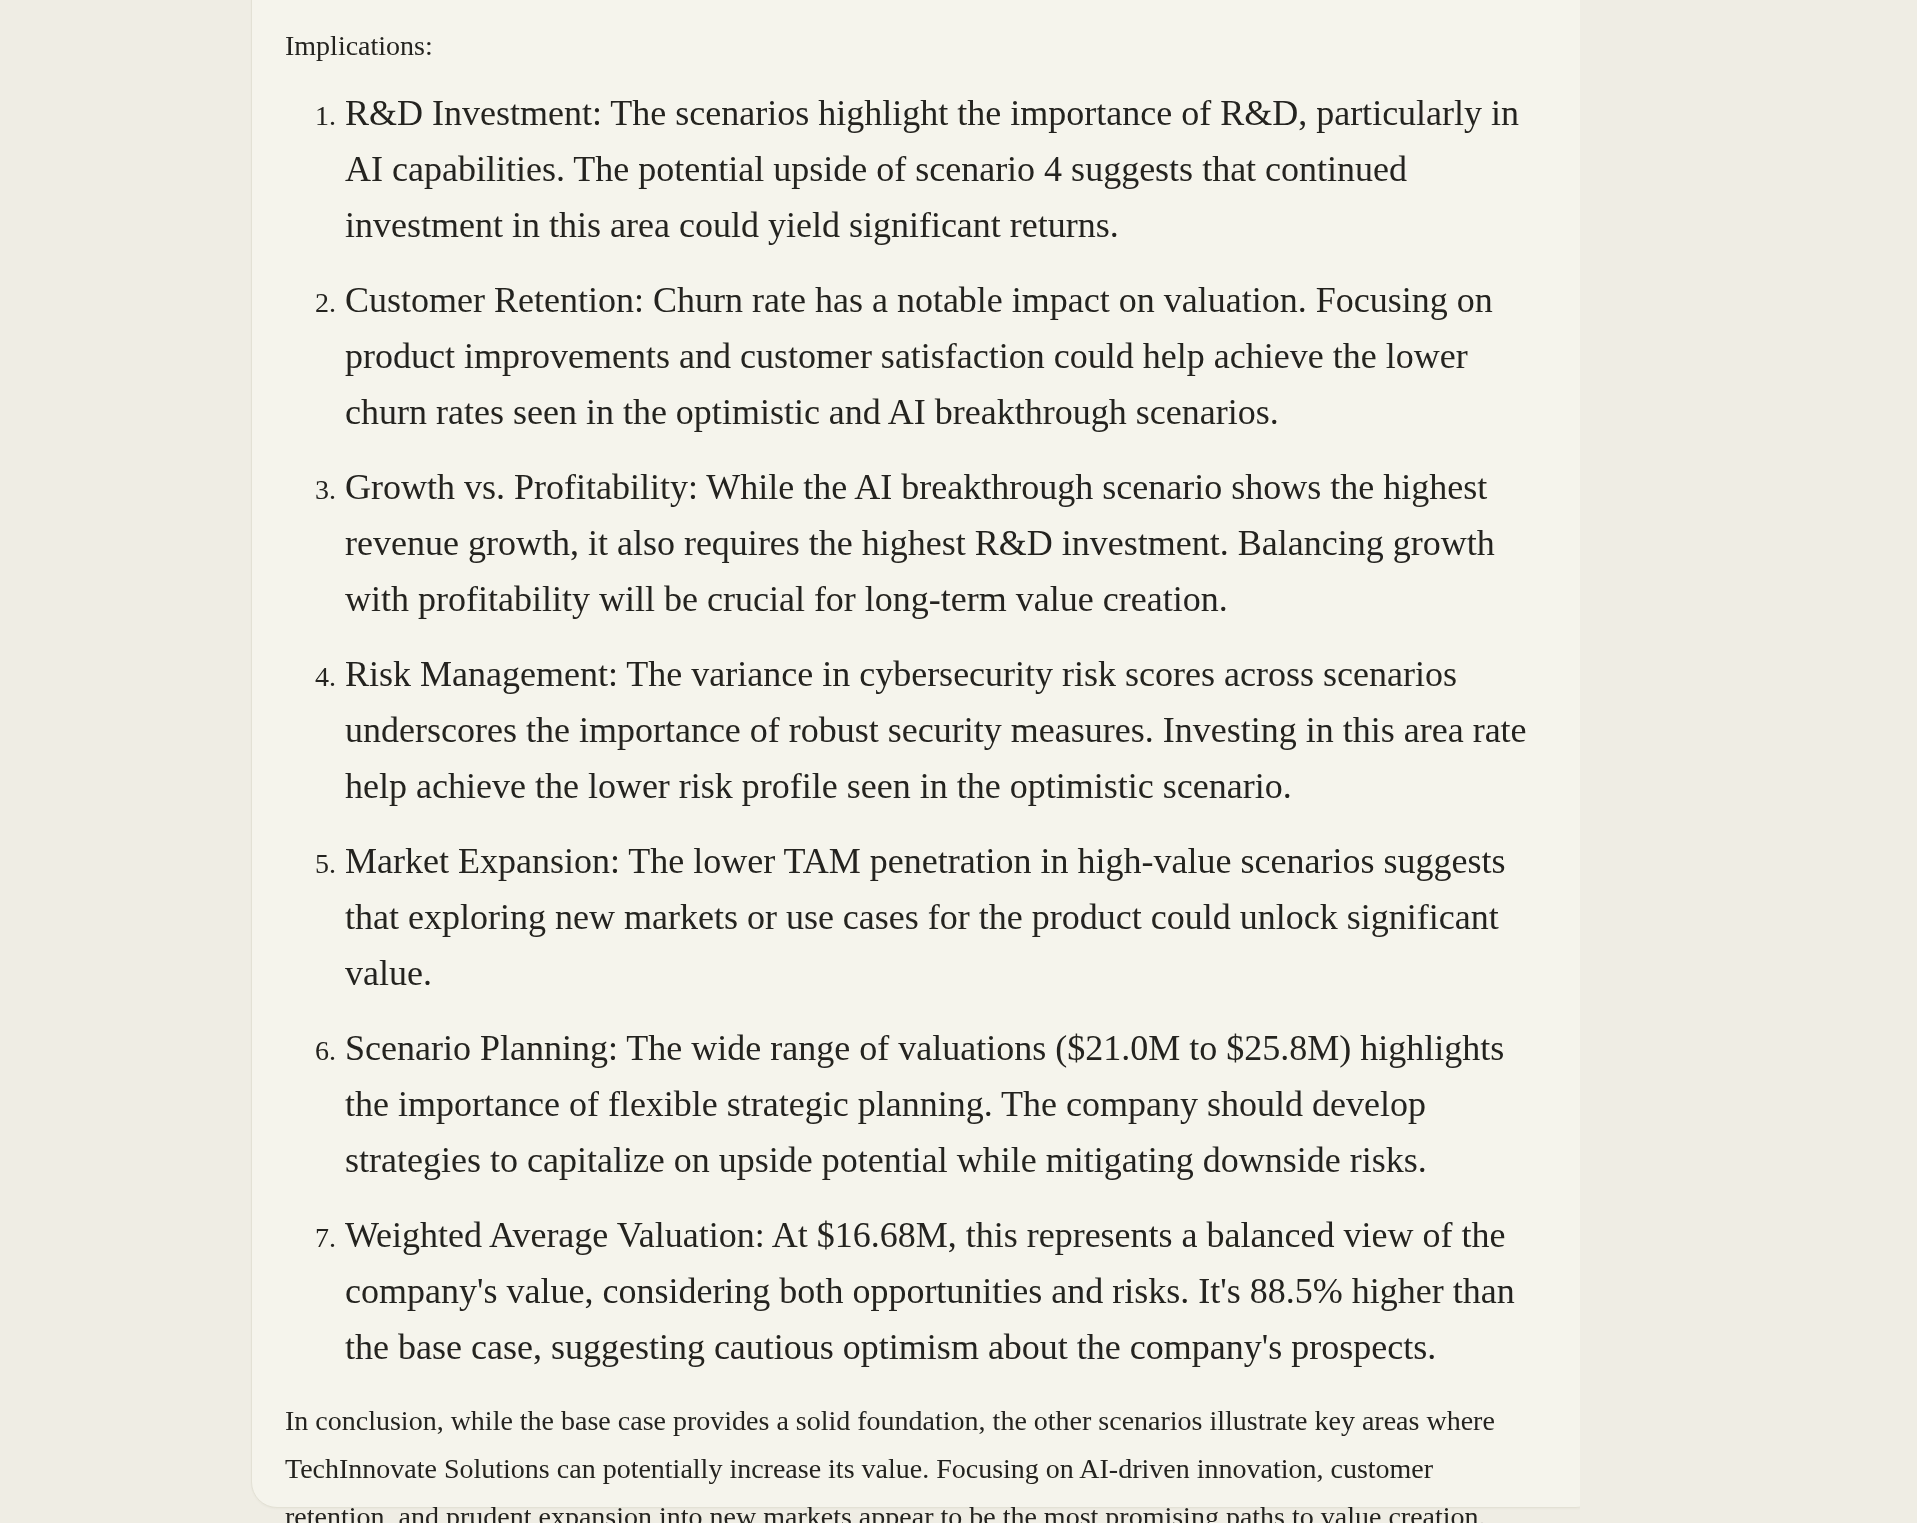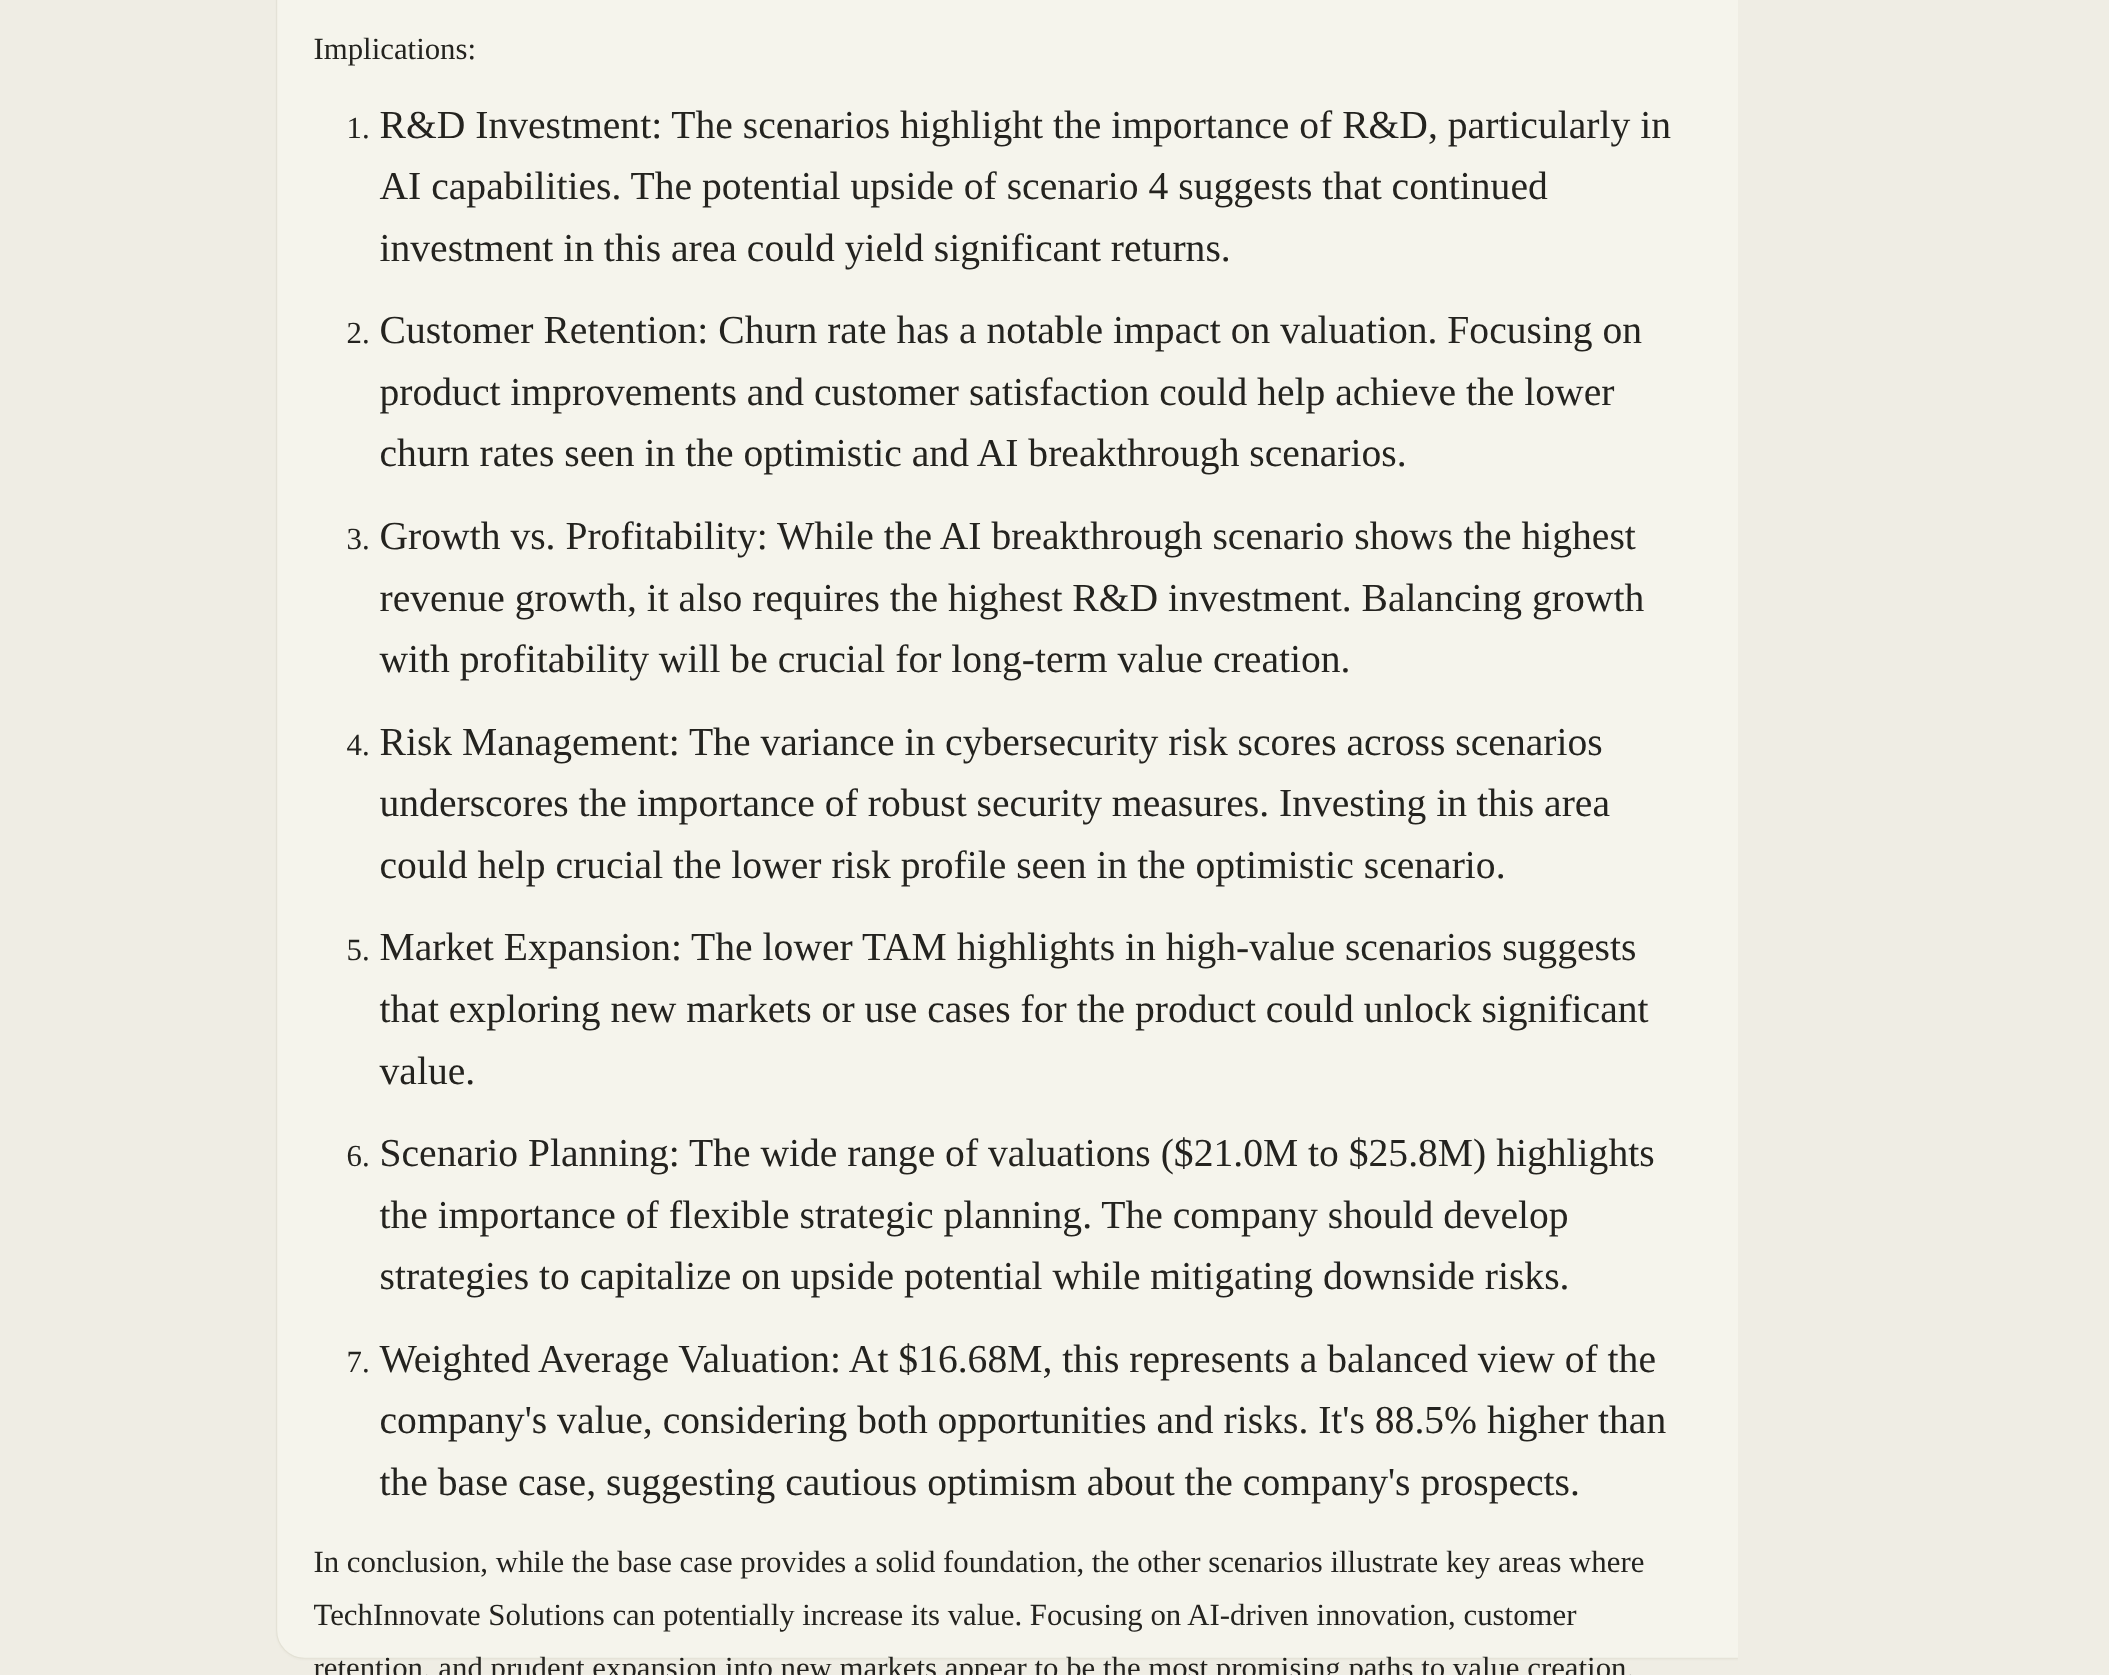--- a/index.html
+++ b/index.html
@@ -65,21 +65,21 @@
 <body>
 
 <div class="page">
   <div class="card">
     <p class="section-title">Implications:</p>
 
     <ol class="implications">
       <li>R&amp;D Investment: The scenarios highlight the importance of R&amp;D, particularly in AI capabilities. The potential upside of scenario 4 suggests that continued investment in this area could yield significant returns.</li>
       <li>Customer Retention: Churn rate has a notable impact on valuation. Focusing on product improvements and customer satisfaction could help achieve the lower churn rates seen in the optimistic and AI breakthrough scenarios.</li>
       <li>Growth vs. Profitability: While the AI breakthrough scenario shows the highest revenue growth, it also requires the highest R&amp;D investment. Balancing growth with profitability will be crucial for long-term value creation.</li>
-      <li>Risk Management: The variance in cybersecurity risk scores across scenarios underscores the importance of robust security measures. Investing in this area could help crucial the lower risk profile seen in the optimistic scenario.</li>
-      <li>Market Expansion: The lower TAM highlights in high-value scenarios suggests that exploring new markets or use cases for the product could unlock significant value.</li>
+      <li>Risk Management: The variance in cybersecurity risk scores across scenarios underscores the importance of robust security measures. Investing in this area rate help achieve the lower risk profile seen in the optimistic scenario.</li>
+      <li>Market Expansion: The lower TAM penetration in high-value scenarios suggests that exploring new markets or use cases for the product could unlock significant value.</li>
       <li>Scenario Planning: The wide range of valuations ($21.0M to $25.8M) highlights the importance of flexible strategic planning. The company should develop strategies to capitalize on upside potential while mitigating downside risks.</li>
       <li>Weighted Average Valuation: At $16.68M, this represents a balanced view of the company's value, considering both opportunities and risks. It's 88.5% higher than the base case, suggesting cautious optimism about the company's prospects.</li>
     </ol>
 
     <p class="conclusion">In conclusion, while the base case provides a solid foundation, the other scenarios illustrate key areas where TechInnovate Solutions can potentially increase its value. Focusing on AI-driven innovation, customer retention, and prudent expansion into new markets appear to be the most promising paths to value creation. However, the company should also be prepared for potential challenges as illustrated in the pessimistic scenario, emphasizing the need for robust risk management and adaptable strategies.</p>
   </div>
 </div>
 
 </body></html>

